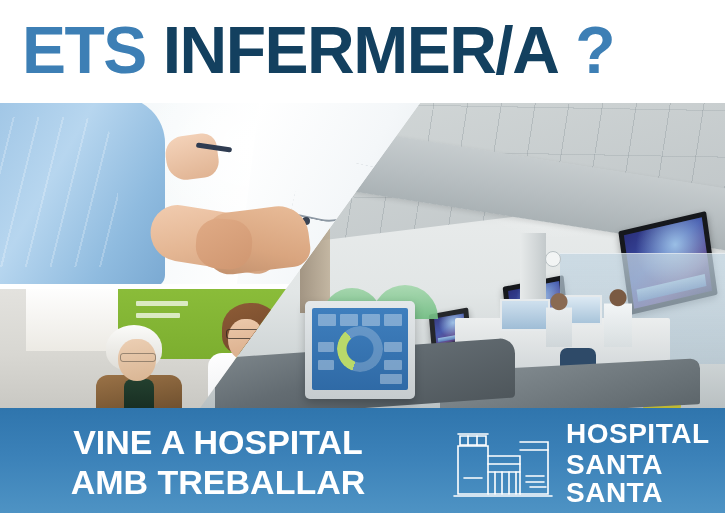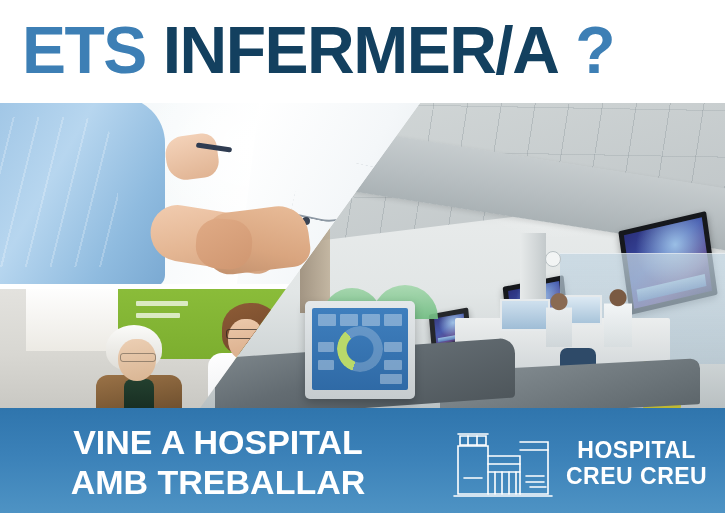--- a/index.html
+++ b/index.html
@@ -456,25 +456,24 @@
   .logo-mark {
     width: 108px;
     height: 74px;
     flex: 0 0 auto;
   }
   .logo-type {
     color: #ffffff;
     line-height: 1;
   }
   .logo-l1, .logo-l2 {
-    font-size: 23px;
+    font-size: 28px;
     font-weight: bold;
     letter-spacing: .5px;
     display: block;
-    text-align: center;
   }
   .logo-l2 { margin-top: 3px; }
   .logo-l3 {
     display: block;
     margin-top: 4px;
     font-size: 15px;
     font-weight: normal;
     letter-spacing: 1.2px;
   }
 </style>
@@ -619,17 +618,17 @@
         <path d="M72 24 L100 24"></path>
 
         <path d="M16 52 L34 52"></path>
         <path d="M78 50 L96 50 M78 56 L96 56 M82 61 L98 61"></path>
 
         <path d="M6 70 L104 70"></path>
       </g>
     </svg>
     <div class="logo-type">
       <span class="logo-l1">HOSPITAL</span>
-      <span class="logo-l2">CREU  CREU</span>
+      <span class="logo-l2">SANTA  SANTA</span>
     </div>
   </div>
 
 </div>
 
 </body></html>

